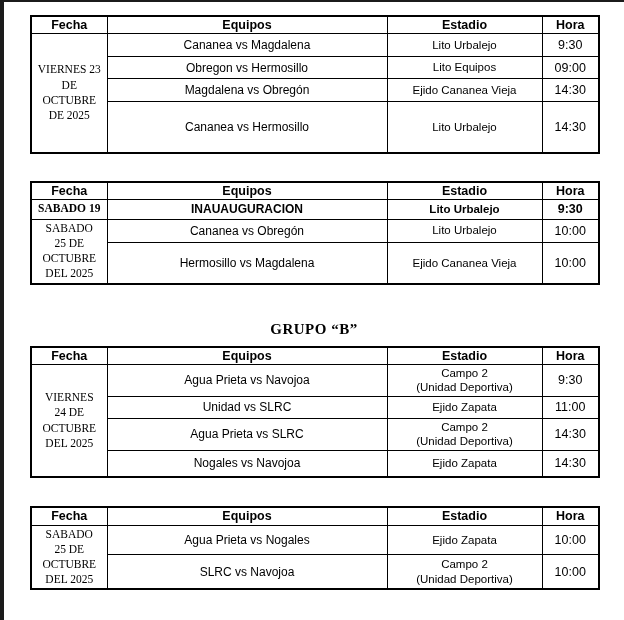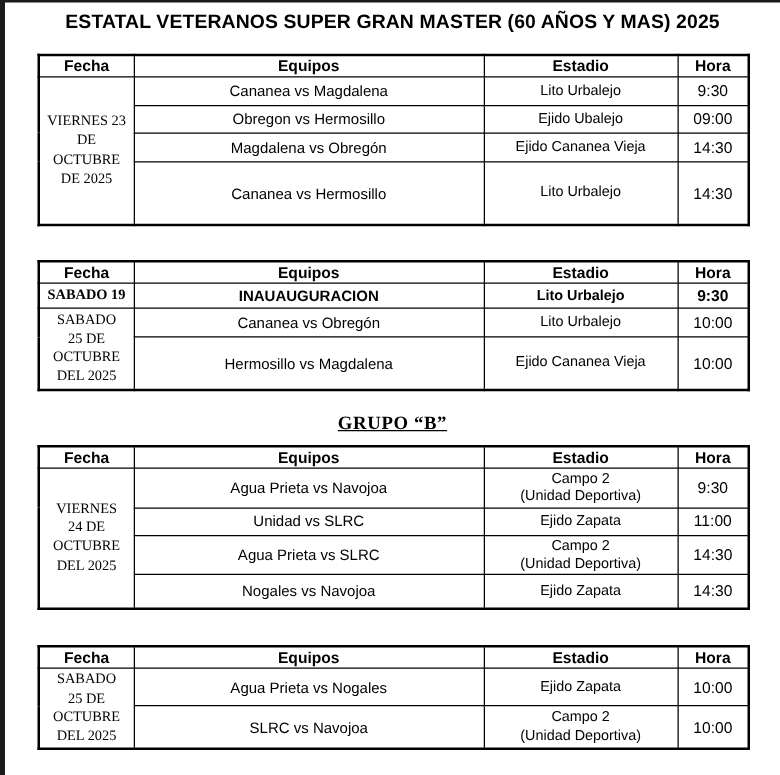--- a/index.html
+++ b/index.html
@@ -35,28 +35,27 @@
   }
   .doc-title {
     margin-top: 8px;
     text-align: center;
     font-weight: bold;
     font-size: 15.5px;
     line-height: 1.28;
     letter-spacing: 0.1px;
   }
   .group-b-heading {
-    margin-top: 18px;
+    margin-top: 36px;
     margin-bottom: 8px;
     text-align: center;
     font-family: "Liberation Serif", serif;
     font-weight: bold;
     font-size: 15px;
     letter-spacing: 0.5px;
-    text-decoration: underline;
   }
   table.sched {
     border-collapse: collapse;
     table-layout: fixed;
     width: 568px;
     border: 2px solid #000;
   }
   table.t1 { margin-top: 15px; }
   table.t2 { margin-top: 27px; }
   table.t3 { margin-top: 0; }
@@ -85,21 +84,20 @@
 </style>
 </head>
 <body>
 
 <div class="page-edge-left"></div>
 <div class="page-edge-top"></div>
 
 <div class="content">
 
   <div class="doc-title">
-    <div>ESTATAL VETERANOS SUPER GRAN MASTER (60 AÑOS Y MAS) 2025</div>
   </div>
 
   <table class="sched t1">
     <colgroup>
         <col style="width:76px">
         <col style="width:280px">
         <col style="width:155px">
         <col style="width:57px">
       </colgroup>
     <tbody>
@@ -113,21 +111,21 @@
       <td class="cell-fecha" rowspan="4">VIERNES 23
 DE
 OCTUBRE
 DE 2025</td>
       <td class="cell-equipos">Cananea  vs  Magdalena</td>
       <td class="cell-estadio">Lito Urbalejo</td>
       <td class="cell-hora">9:30</td>
     </tr>
     <tr style="height:22px">
       <td class="cell-equipos">Obregon vs Hermosillo</td>
-      <td class="cell-estadio">Ejido Ubalejo</td>
+      <td class="cell-estadio">Lito Equipos</td>
       <td class="cell-hora">09:00</td>
     </tr>
     <tr style="height:23px">
       <td class="cell-equipos">Magdalena  vs Obregón</td>
       <td class="cell-estadio">Ejido Cananea Vieja</td>
       <td class="cell-hora">14:30</td>
     </tr>
     <tr style="height:51px">
       <td class="cell-equipos">Cananea  vs  Hermosillo</td>
       <td class="cell-estadio">Lito Urbalejo</td>

